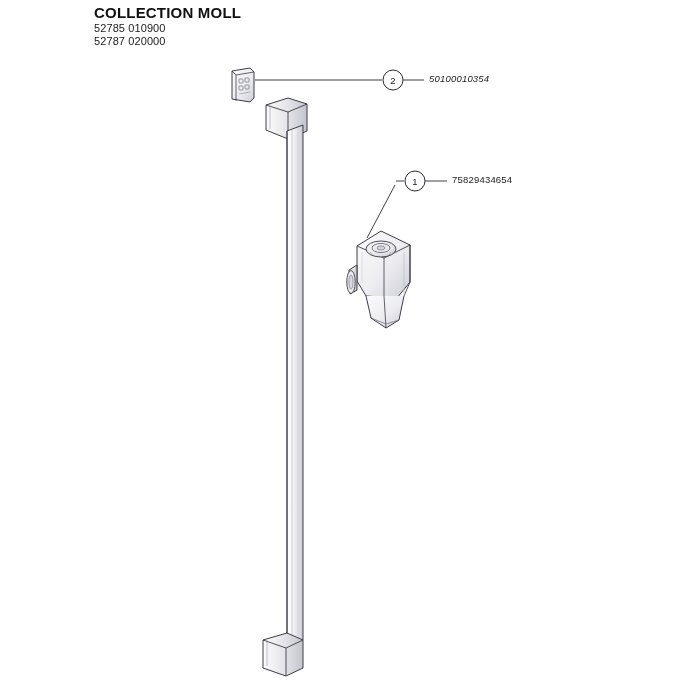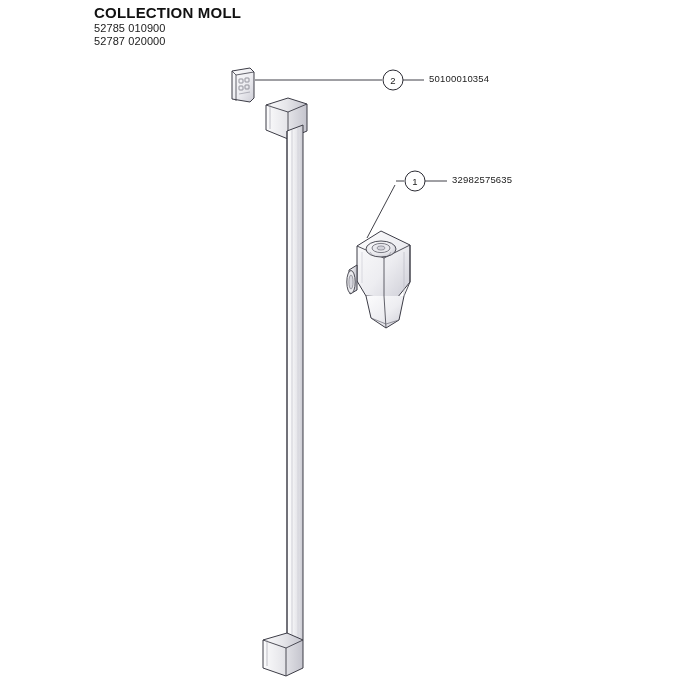--- a/index.html
+++ b/index.html
@@ -47,21 +47,21 @@
     top: 0;
   }
   .label {
     position: absolute;
     font-size: 9.5px;
     letter-spacing: 0.2px;
     color: #1a1a1a;
     white-space: nowrap;
   }
   .label-1 { left: 452px; top: 174px; }
-  .label-2 { left: 429px; top: 73px; }
+  .label-2 { left: 429px; top: 73px; font-style: italic; }
   .callout-num {
     font-size: 9.5px;
     fill: #1a1a1a;
     font-family: "Liberation Sans", sans-serif;
   }
 </style>
 </head>
 <body>
 
 <div id="page">
@@ -164,16 +164,16 @@
     </g>
 
     <g>
       <path d="M255 80 L382 80" fill="none" stroke="#2b2b33" stroke-width="0.9"></path>
       <circle cx="393" cy="80" r="10" fill="#ffffff" stroke="#2b2b33" stroke-width="1"></circle>
       <text class="callout-num" x="393" y="83.6" text-anchor="middle">2</text>
       <path d="M403 80 L424 80" fill="none" stroke="#2b2b33" stroke-width="0.9"></path>
     </g>
   </svg>
 
-  <div class="label label-1">32982575635</div>
+  <div class="label label-1">75829434654</div>
   <div class="label label-2">50100010354</div>
 
 </div>
 
 </body></html>

